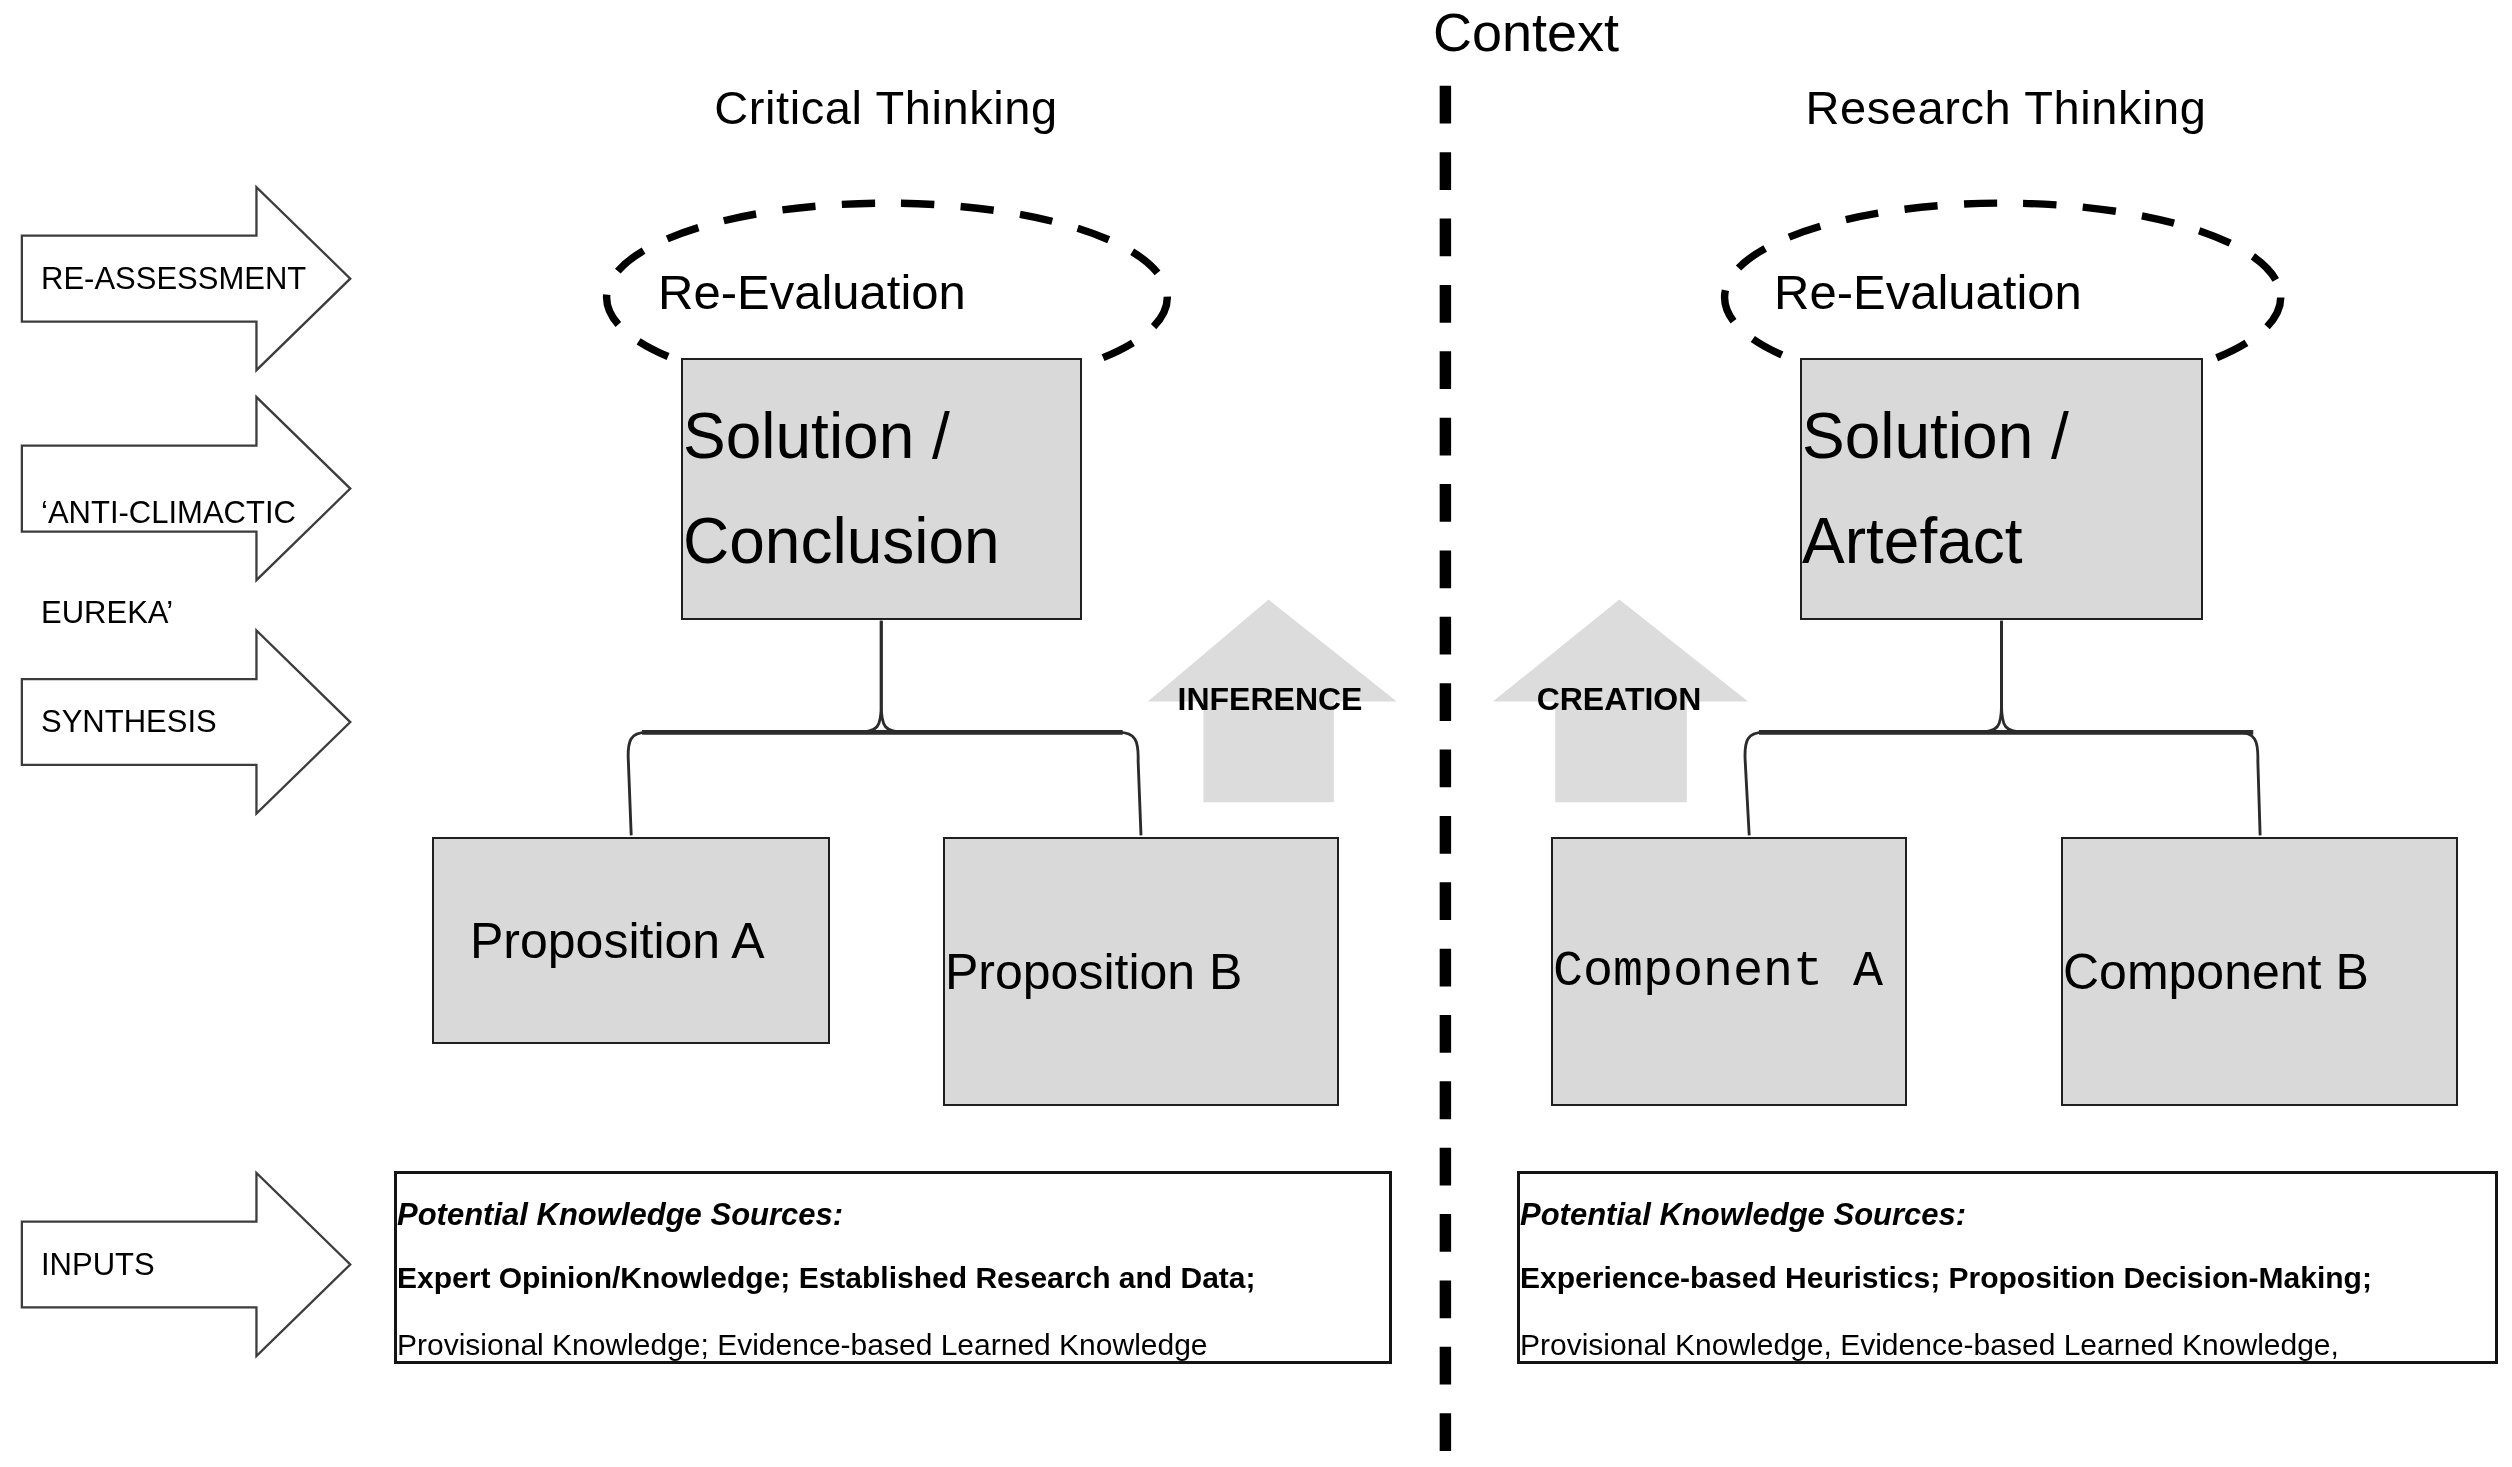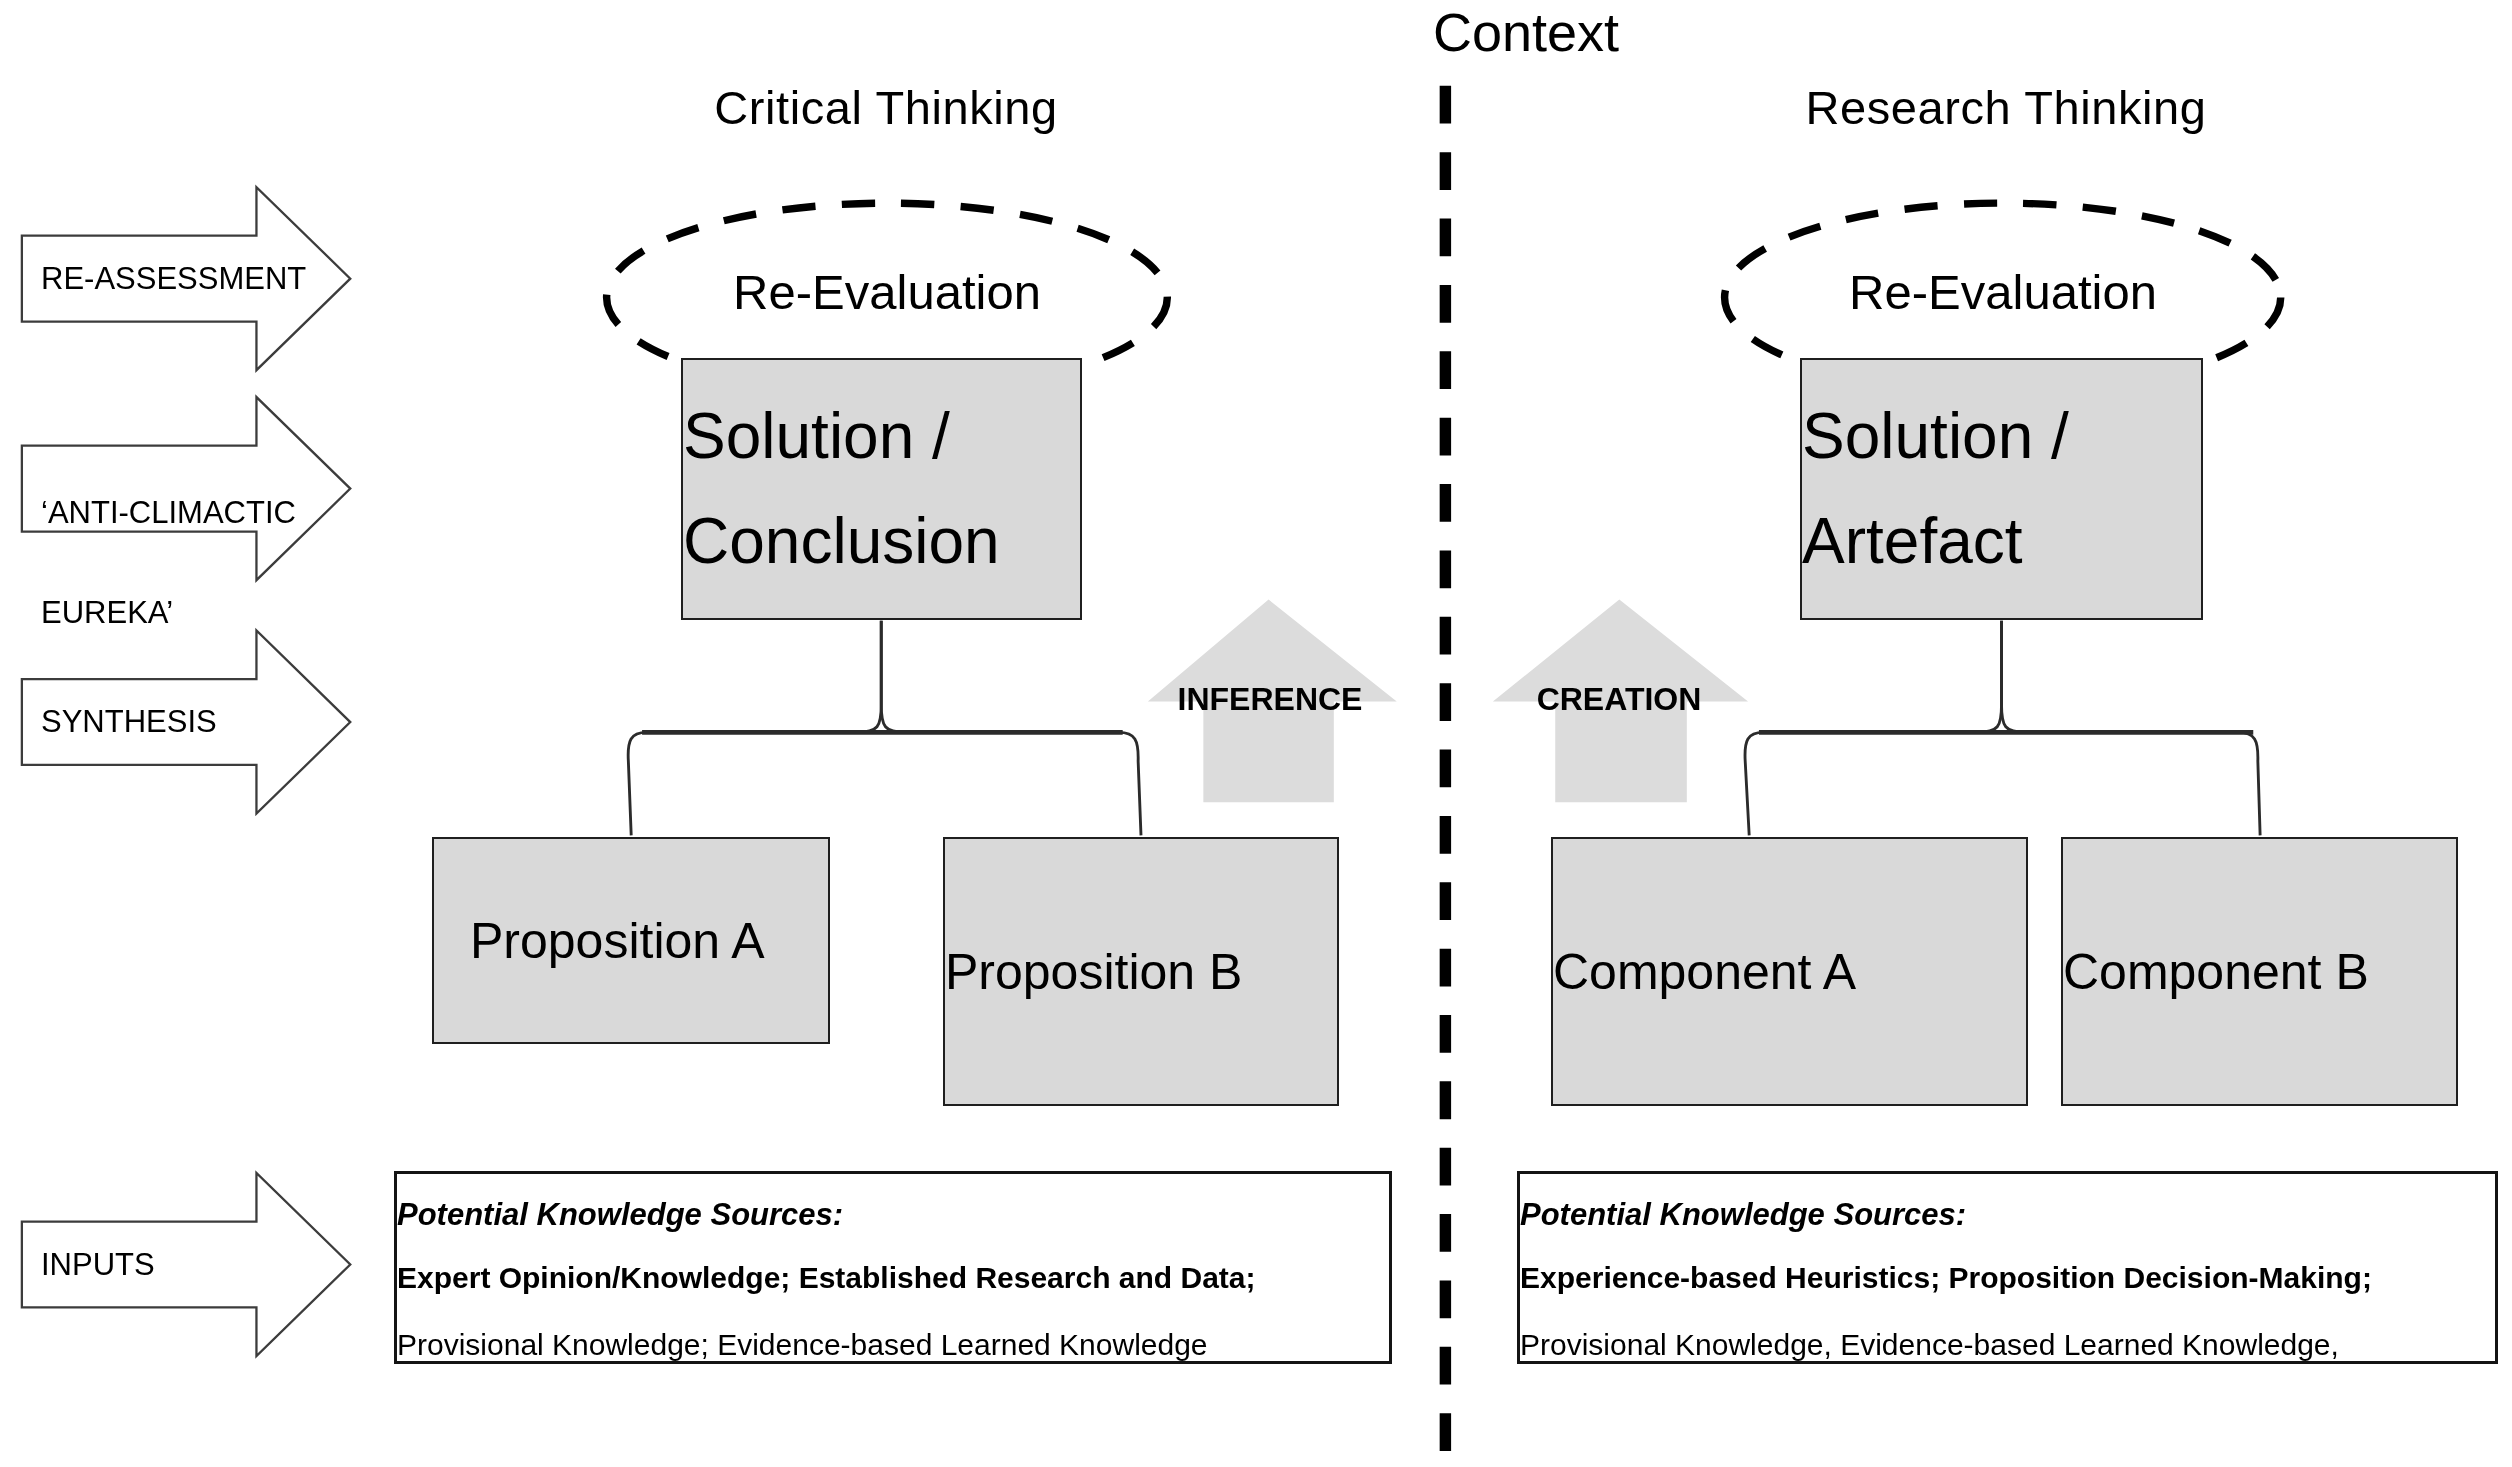--- a/index.html
+++ b/index.html
@@ -8,21 +8,21 @@
     width:2512px;height:1467px;
     background:#ffffff;
     font-family:"Liberation Sans", sans-serif;
     color:#000;
     overflow:hidden;
   }
   .abs{position:absolute;}
   svg{position:absolute;left:0;top:0;}
   .heading{font-size:47px;text-align:center;letter-spacing:0.6px;}
   .context{font-size:54px;text-align:right;}
-  .reeval{font-size:49px;text-align:center;}
+  .reeval{font-size:49px;}
   .gbox{
     background:#d9d9d9;
     border:2.9px solid #1f1f1f;
     box-sizing:border-box;
     display:flex;flex-direction:column;
     align-items:flex-start;justify-content:center;
     text-align:center;
   }
   .solution-box{font-size:64px;line-height:1.64;border-width:2.3px;}
   .child-box{font-size:50px;}
@@ -91,21 +91,21 @@
     <div>Solution /</div>
     <div>Artefact</div>
   </div>
 
   <div class="abs gbox child-box" style="left:432px;top:837px;width:398px;height:207px;padding-left:36px;">
     <div>Proposition A</div>
   </div>
   <div class="abs gbox child-box" style="left:943px;top:837px;width:396px;height:269px;">
     <div>Proposition B</div>
   </div>
-  <div class="abs gbox child-box" style="left:1551px;top:837px;width:477px;height:269px;">
+  <div class="abs gbox child-box" style="left:1551px;top:837px;width:356px;height:269px;font-family:Liberation Mono, monospace;">
     <div>Component A</div>
   </div>
   <div class="abs gbox child-box" style="left:2061px;top:837px;width:397px;height:269px;">
     <div>Component B</div>
   </div>
 
   <div class="abs uplabel" style="left:1127px;top:681px;width:286px;">INFERENCE</div>
   <div class="abs uplabel" style="left:1476px;top:681px;width:286px;">CREATION</div>
 
   <div class="abs kbox" style="left:394px;top:1171px;width:998px;height:193px;">

